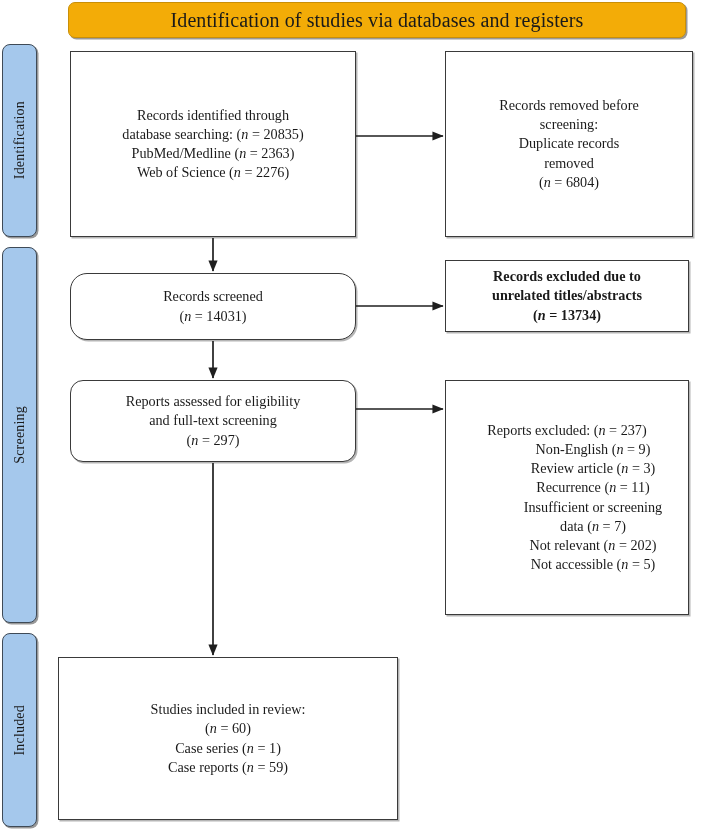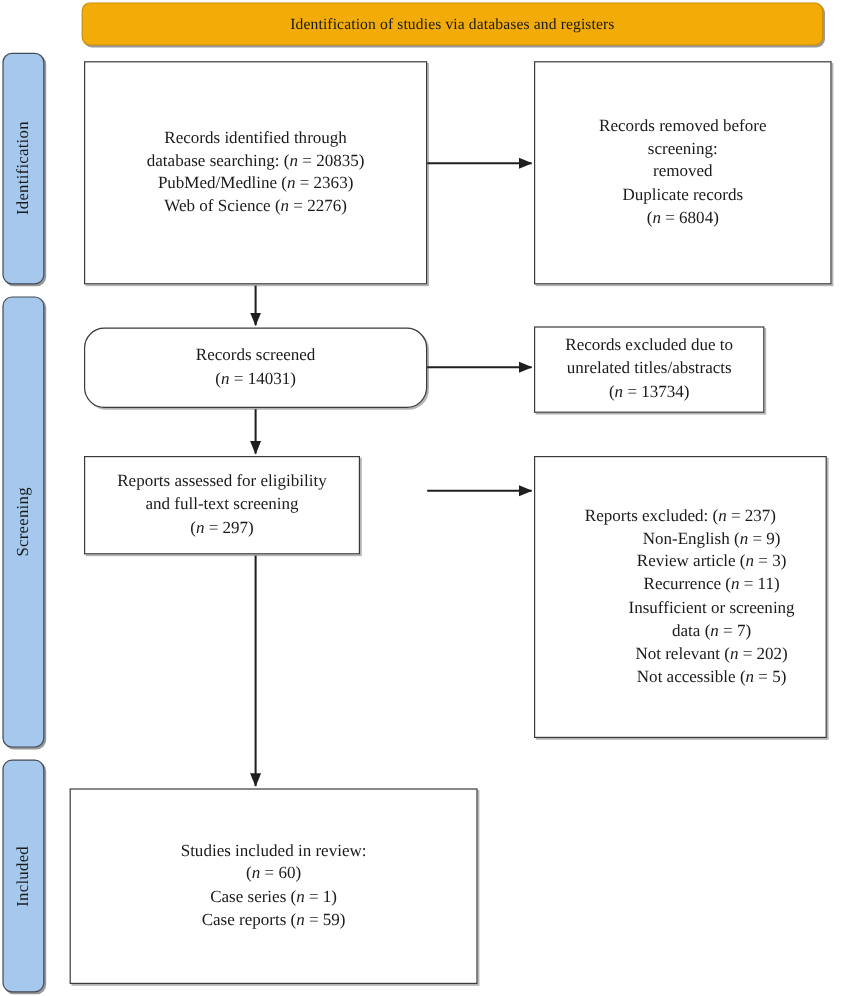--- a/index.html
+++ b/index.html
@@ -34,21 +34,21 @@
     background: #f3ac07;
     border: 1px solid #c98f08;
     border-radius: 7px;
     box-shadow: 1.5px 1.5px 0 0 rgba(70,70,70,0.55);
     display: flex;
     align-items: center;
     justify-content: center;
     box-sizing: border-box;
   }
   .banner-text {
-    font-size: 13px;
+    font-size: 20px;
     color: #1a1a1a;
     letter-spacing: 0.1px;
     white-space: nowrap;
   }
 
   
   .stage {
     position: absolute;
     left: 2px;
     width: 35px;
@@ -96,22 +96,22 @@
     text-align: center;
     padding-left: 34px;
   }
   .box-line { display: block; white-space: nowrap; }
   .indent { padding-left: 26px; }
   i { font-style: italic; }
 
   #box-identified     { left: 70px;  top: 51px;  width: 286px; height: 186px; }
   #box-removed        { left: 445px; top: 51px;  width: 248px; height: 186px; }
   #box-screened       { left: 70px;  top: 273px; width: 286px; height: 67px; border-radius: 17px;  }
-  #box-excluded-titles{ left: 445px; top: 272px; width: 192px; height: 72px;  }
-  #box-eligibility    { left: 70px;  top: 380px; width: 230px; height: 82px;  }
+  #box-excluded-titles{ left: 445px; top: 260px; width: 244px; height: 72px; font-weight: bold;  }
+  #box-eligibility    { left: 70px;  top: 380px; width: 286px; height: 82px; border-radius: 13px;  }
   #box-reports-excl   { left: 445px; top: 380px; width: 244px; height: 235px; }
   #box-included       { left: 58px;  top: 657px; width: 340px; height: 163px; }
 
   
   #connectors {
     position: absolute;
     left: 0; top: 0;
     width: 710px;
     height: 830px;
     pointer-events: none;
@@ -142,22 +142,22 @@
       <span class="box-line">database searching: (<i>n</i> = 20835)</span>
       <span class="box-line">PubMed/Medline (<i>n</i> = 2363)</span>
       <span class="box-line">Web of Science (<i>n</i> = 2276)</span>
     </div>
   </div>
 
   <div class="box" id="box-removed">
     <div class="box-inner">
       <span class="box-line">Records removed before</span>
       <span class="box-line">screening:</span>
+      <span class="box-line">Duplicate records</span>
       <span class="box-line">removed</span>
-      <span class="box-line">Duplicate records</span>
       <span class="box-line">(<i>n</i> = 6804)</span>
     </div>
   </div>
 
   <div class="box" id="box-screened">
     <div class="box-inner">
       <span class="box-line">Records screened</span>
       <span class="box-line">(<i>n</i> = 14031)</span>
     </div>
   </div>

